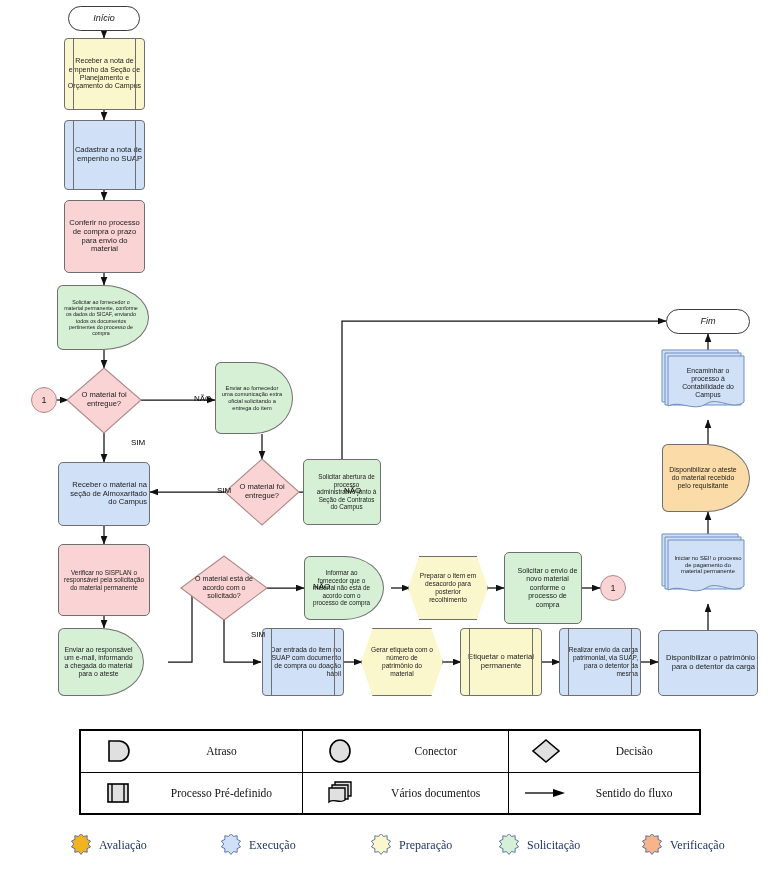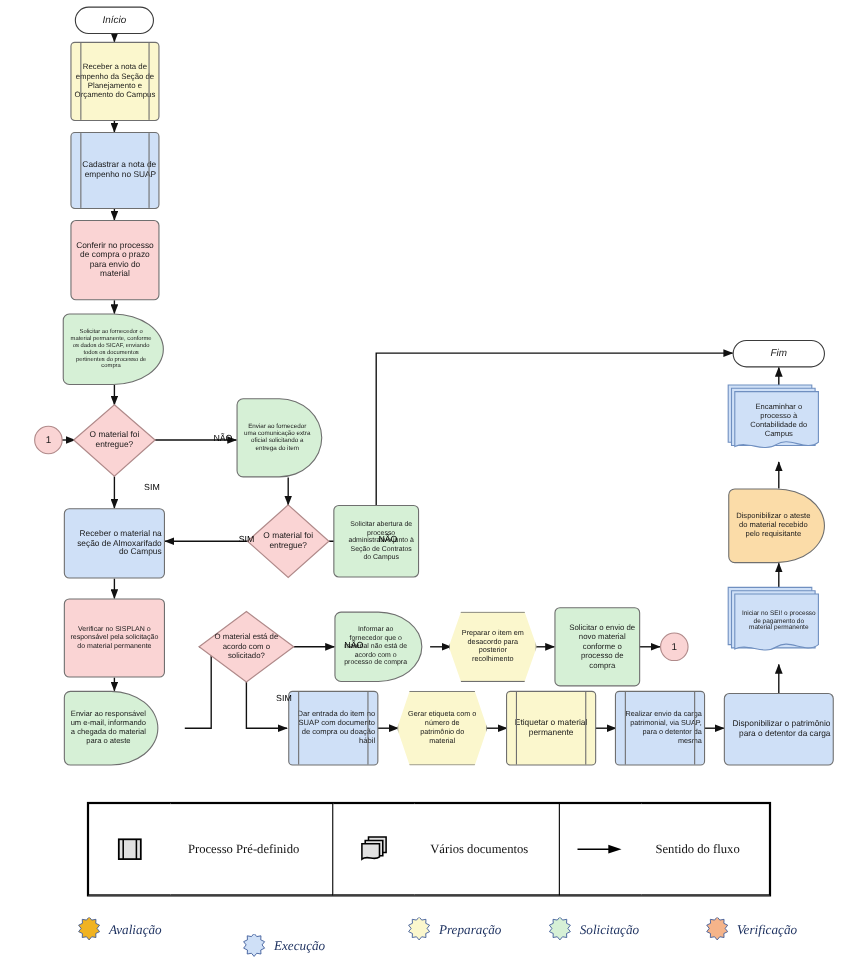--- a/index.html
+++ b/index.html
@@ -35,21 +35,21 @@
   #legend table{border-collapse:collapse;width:100%;height:100%;}
   #legend td{border:1.1px solid #000;font-family:"Liberation Serif",serif;
              font-size:11.5px;text-align:center;vertical-align:middle;padding:0;}
   #legend td.ic{width:74px;border-right:none;}
   #legend td.tx{border-left:none;text-align:center;padding-right:14px;}
   .lgico{display:inline-block;vertical-align:middle;}
   
   #starlegend{position:absolute;left:60px;top:832px;width:700px;height:32px;}
   .staritem{position:absolute;display:flex;align-items:center;gap:7px;}
   .staritem .stxt{font-family:"Liberation Serif",serif;font-size:12px;
-                  font-style:italic;color:#1b2f5e;white-space:nowrap;}
+                  color:#1b2f5e;white-space:nowrap;}
 </style>
 </head>
 <body>
 
 <svg id="canvas" viewBox="0 0 777 879">
   <defs>
     <marker id="ah" markerWidth="9" markerHeight="7" refX="8.4" refY="3.5" orient="auto" markerUnits="userSpaceOnUse">
       <path d="M0,0 L9,3.5 L0,7 z" fill="#111"></path>
     </marker>
   </defs>
@@ -250,20 +250,40 @@
 <div class="label" style="left:153px;top:394px;">NÃO</div>
 <div class="label" style="left:90px;top:438px;">SIM</div>
 <div class="label" style="left:176px;top:486px;">SIM</div>
 <div class="label" style="left:303px;top:486px;">NÃO</div>
 <div class="label" style="left:272px;top:582px;">NÃO</div>
 <div class="label" style="left:210px;top:630px;">SIM</div>
 
 <div id="legend">
   <table>
     <tbody>
+        <tr>
+      <td class="ic">
+        <svg class="lgico" width="30" height="26" viewBox="0 0 30 26">
+          <path d="M6,3 h10 a10,10 0 0 1 0,20 h-10 z" fill="#e0e0e0" stroke="#000" stroke-width="1.6"></path>
+        </svg>
+      </td>
+      <td class="tx">Atraso</td>
+      <td class="ic">
+        <svg class="lgico" width="30" height="26" viewBox="0 0 30 26">
+          <ellipse cx="15" cy="13" rx="10" ry="11" fill="#e0e0e0" stroke="#000" stroke-width="1.6"></ellipse>
+        </svg>
+      </td>
+      <td class="tx">Conector</td>
+      <td class="ic">
+        <svg class="lgico" width="30" height="26" viewBox="0 0 30 26">
+          <polygon points="15,2 28,13 15,24 2,13" fill="#e0e0e0" stroke="#000" stroke-width="1.6"></polygon>
+        </svg>
+      </td>
+      <td class="tx">Decisão</td>
+    </tr>
     <tr>
       <td class="ic">
         <svg class="lgico" width="30" height="24" viewBox="0 0 30 24">
           <rect x="5" y="3" width="20" height="18" fill="#e0e0e0" stroke="#000" stroke-width="1.6"></rect>
           <line x1="9" y1="3" x2="9" y2="21" stroke="#000" stroke-width="1.4"></line>
           <line x1="21" y1="3" x2="21" y2="21" stroke="#000" stroke-width="1.4"></line>
         </svg>
       </td>
       <td class="tx">Processo Pré-definido</td>
       <td class="ic">
@@ -286,21 +306,21 @@
     </table>
 </div>
 
 <div id="starlegend">
   <div class="staritem" style="left:10px;top:2px;">
     <svg width="22" height="22" viewBox="0 0 24 24">
       <polygon points="12,1 14.6,4.4 18.8,3.6 18.6,7.9 22.4,9.9 19.9,13.4 22.4,16.9 18.6,18.9 18.8,23.2 14.6,22.4 12,25.8 9.4,22.4 5.2,23.2 5.4,18.9 1.6,16.9 4.1,13.4 1.6,9.9 5.4,7.9 5.2,3.6 9.4,4.4" transform="translate(0,-1.4) scale(1,0.92)" fill="#f0b323" stroke="#3b5998" stroke-width="0.9"></polygon>
     </svg>
     <span class="stxt">Avaliação</span>
   </div>
-  <div class="staritem" style="left:160px;top:17px;">
+  <div class="staritem" style="left:160px;top:2px;">
     <svg width="22" height="22" viewBox="0 0 24 24">
       <polygon points="12,1 14.6,4.4 18.8,3.6 18.6,7.9 22.4,9.9 19.9,13.4 22.4,16.9 18.6,18.9 18.8,23.2 14.6,22.4 12,25.8 9.4,22.4 5.2,23.2 5.4,18.9 1.6,16.9 4.1,13.4 1.6,9.9 5.4,7.9 5.2,3.6 9.4,4.4" transform="translate(0,-1.4) scale(1,0.92)" fill="#cfe0f7" stroke="#3b5998" stroke-width="0.9"></polygon>
     </svg>
     <span class="stxt">Execução</span>
   </div>
   <div class="staritem" style="left:310px;top:2px;">
     <svg width="22" height="22" viewBox="0 0 24 24">
       <polygon points="12,1 14.6,4.4 18.8,3.6 18.6,7.9 22.4,9.9 19.9,13.4 22.4,16.9 18.6,18.9 18.8,23.2 14.6,22.4 12,25.8 9.4,22.4 5.2,23.2 5.4,18.9 1.6,16.9 4.1,13.4 1.6,9.9 5.4,7.9 5.2,3.6 9.4,4.4" transform="translate(0,-1.4) scale(1,0.92)" fill="#fbf7cd" stroke="#3b5998" stroke-width="0.9"></polygon>
     </svg>
     <span class="stxt">Preparação</span>

